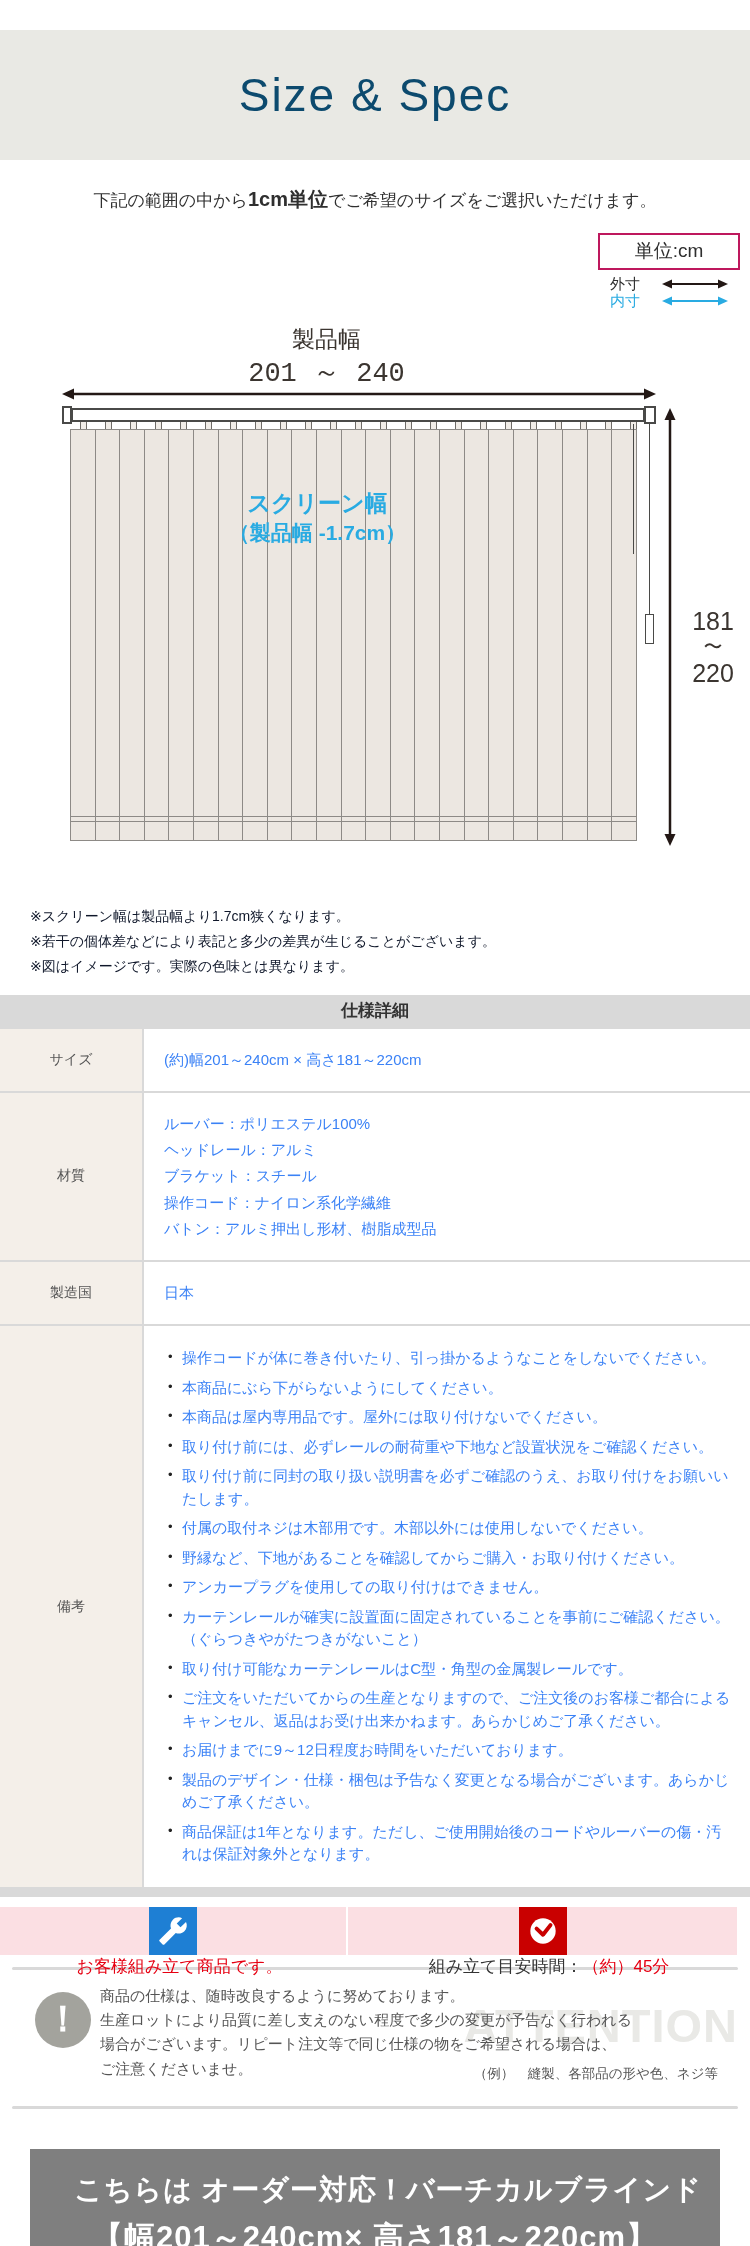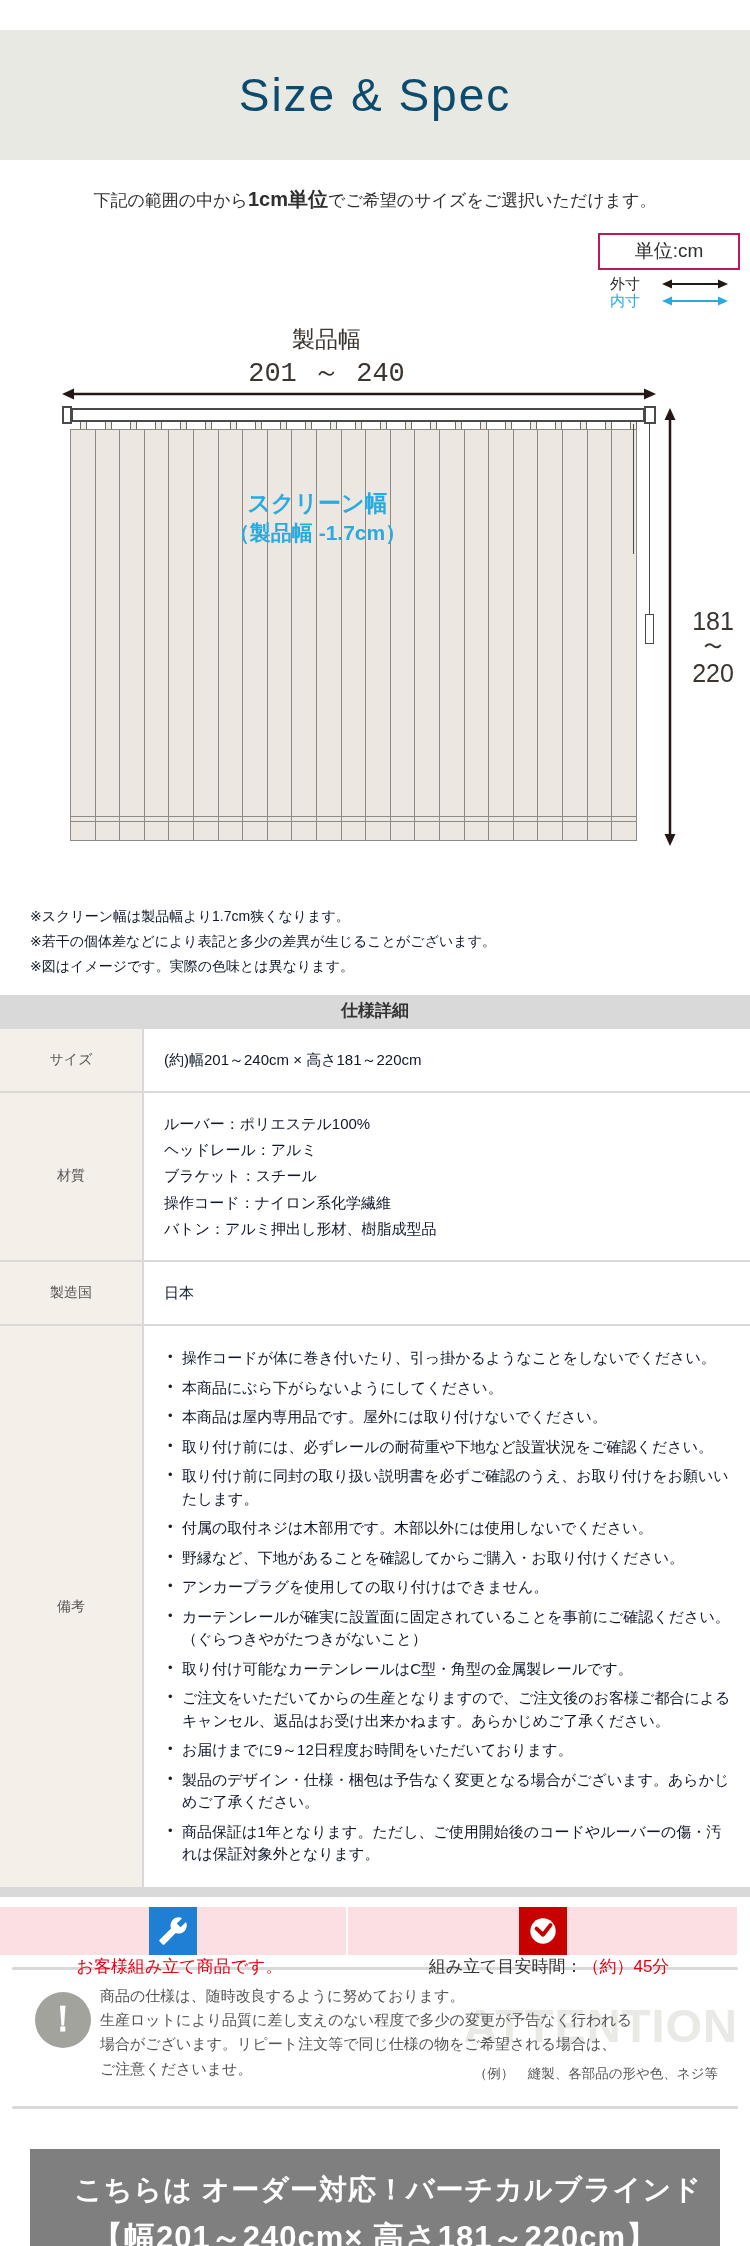--- a/index.html
+++ b/index.html
@@ -53,21 +53,21 @@
   .diagram svg.arrows { position:absolute; left:0; top:0; }
   
   .notes { margin:16px 0 0 30px; font-size:14px; line-height:1.8; color:#0f172a; }
   
   .spec { margin-top:15px; background:#d9d9d9; padding:0 0 10px; }
   .spec-title { background:#d9d9d9; text-align:center; font-size:17px; font-weight:bold;
                 color:#333; padding:4px 0 5px; }
   .spec-row { display:flex; margin-top:2px; }
   .spec-label { width:142px; background:#f4efe9; color:#555; font-size:14px;
                 display:flex; align-items:center; justify-content:center; flex:none; }
-  .spec-value { flex:1; background:#fff; margin-left:2px; font-size:15px; color:#0f172a;
+  .spec-value { flex:1; background:#fff; margin-left:2px; font-size:15px; color:#3b82f6;
                 padding:18px 14px 18px 20px; line-height:1.75; }
   .spec-value.list { padding:14px 14px 14px 24px; }
   .spec ul { list-style:none; }
   .spec li { position:relative; padding-left:14px; margin:7px 0; line-height:1.5; }
   .spec li::before { content:"•"; position:absolute; left:0; top:0; font-size:13px; color:#222; }
   
   .banners { display:flex; margin:10px 13px 0 0; gap:2px; }
   .banner { background:#fbdfe3; height:48px; display:flex; align-items:center;flex-direction:column; }
   .banner.left  { width:346px; }
   .banner.right { flex:1; }

